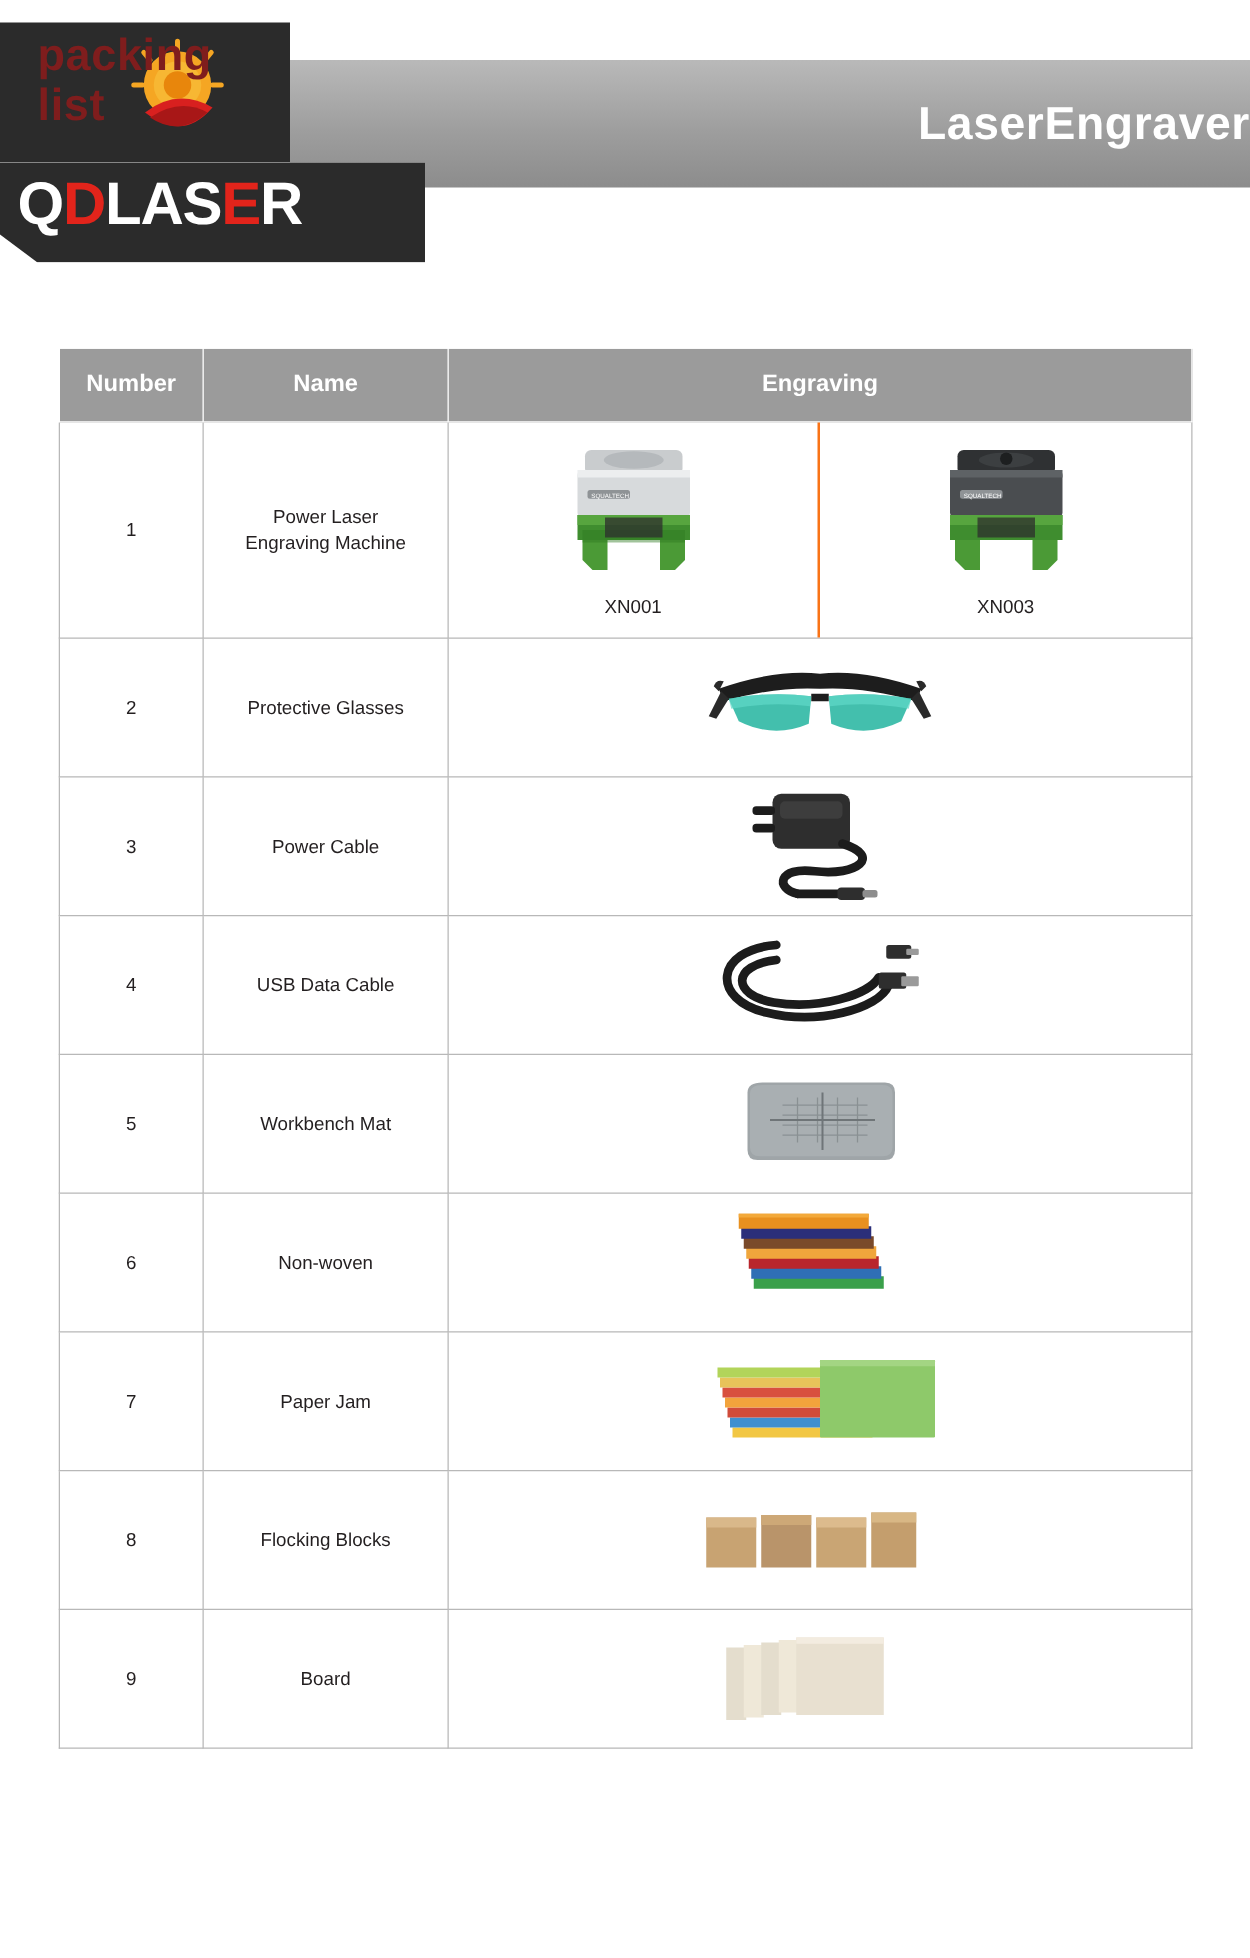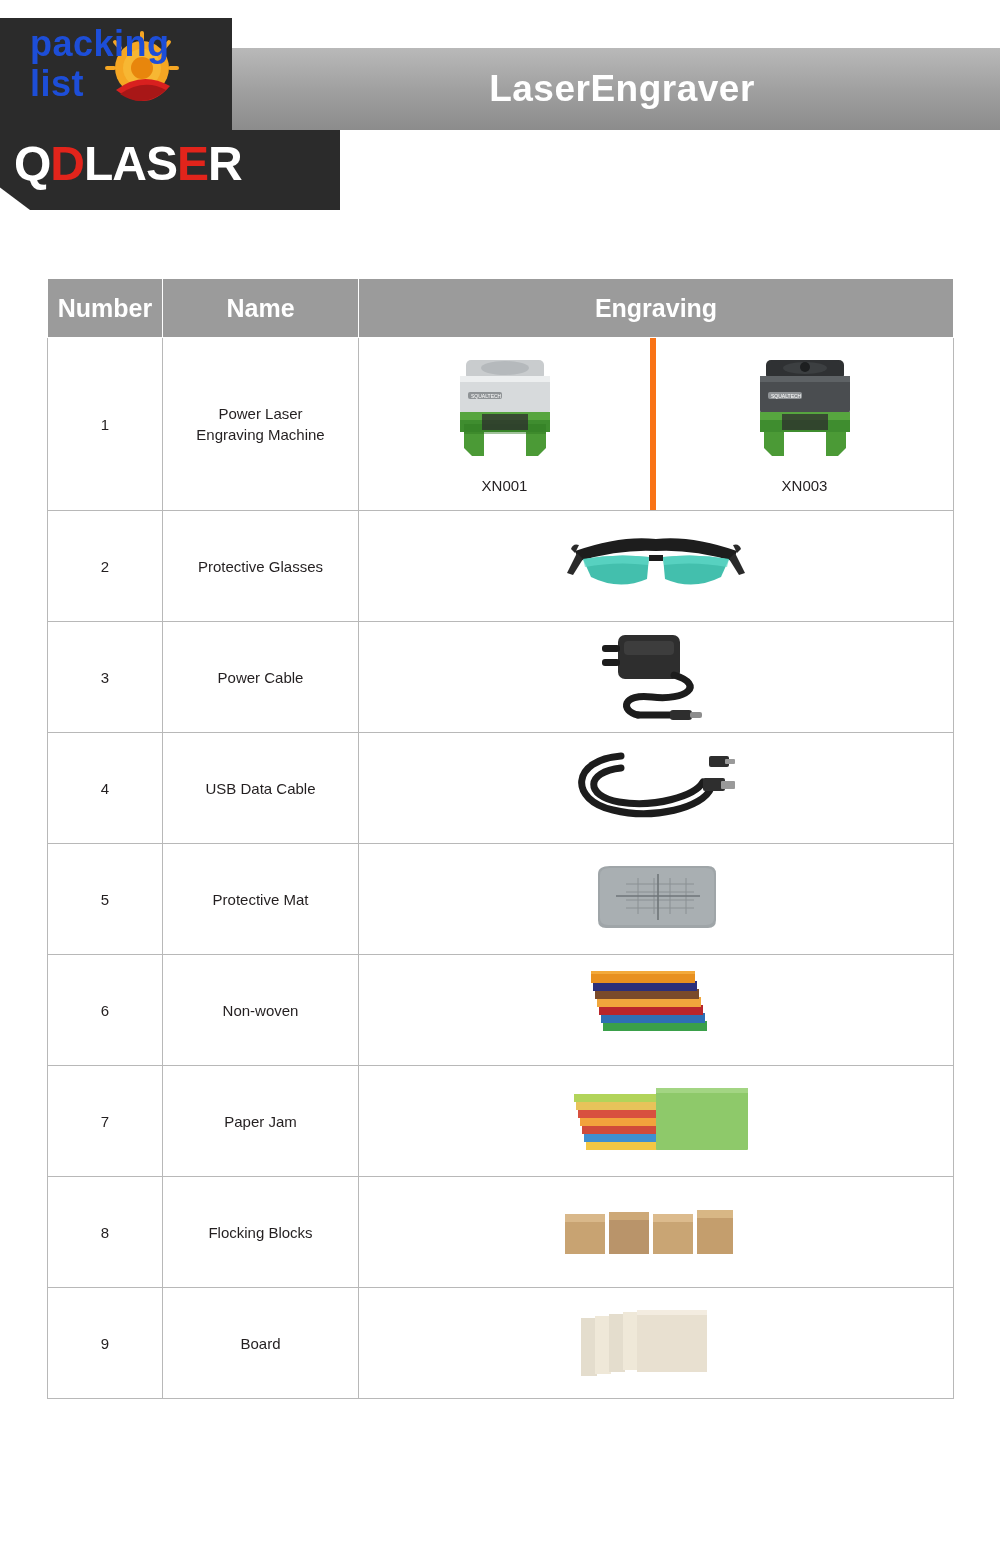--- a/index.html
+++ b/index.html
@@ -27,45 +27,45 @@
     top: 18px;
     width: 232px;
     height: 112px;
     background: #2b2b2b;
     z-index: 3;
   }
   .badge-text {
     position: absolute;
     left: 30px;
     top: 24px;
-    color: #1d4ed8;
+    color: #7f1d1d;
     font-size: 36px;
     font-weight: bold;
     line-height: 40px;
     letter-spacing: 0.5px;
     z-index: 5;
   }
   .badge-sun {
     position: absolute;
     left: 96px;
     top: 28px;
     width: 92px;
     height: 92px;
     z-index: 4;
   }
   .title-bar {
     position: absolute;
     left: 232px;
     right: 0;
     top: 48px;
-    height: 82px;
+    height: 102px;
     background: linear-gradient(180deg,#b9b9b9 0%, #9e9e9e 55%, #8c8c8c 100%);
     display: flex;
     align-items: center;
-    justify-content: center;
+    justify-content: flex-end;
     padding-left: 12px;
   }
   .title-bar .title {
     color: #ffffff;
     font-size: 37px;
     font-weight: bold;
     letter-spacing: 0.5px;
   }
   .brand-band {
     position: absolute;
@@ -102,21 +102,21 @@
     width: 906px;
   }
   table.packing {
     border-collapse: collapse;
     width: 100%;
     table-layout: fixed;
   }
   table.packing th {
     background: #9b9b9b;
     color: #ffffff;
-    font-size: 25px;
+    font-size: 19px;
     font-weight: bold;
     height: 56px;
     border: 1px solid #ffffff;
   }
   table.packing td {
     border: 1px solid #b8b8b8;
     text-align: center;
     vertical-align: middle;
     font-size: 15px;
     color: #231f20;
@@ -149,21 +149,21 @@
     flex: 1 1 50%;
     height: 172px;
     display: flex;
     flex-direction: column;
     align-items: center;
     justify-content: flex-start;
     padding-top: 10px;
     box-sizing: border-box;
   }
   .split .half:first-child {
-    border-right: 6px solid #f97316;
+    border-right: 2px solid #f97316;
     align-items: center;
   }
   .model-label {
     font-size: 15px;
     margin-top: 4px;
   }
 
   
   svg { display: block; }
 </style>
@@ -329,21 +329,21 @@
             <rect x="160" y="43" width="14" height="8" rx="1" fill="#9a9a9a"></rect>
             <rect x="148" y="18" width="20" height="11" rx="2" fill="#2e2e2e"></rect>
             <rect x="164" y="21" width="10" height="5" rx="1" fill="#9a9a9a"></rect>
           </svg>
         </div>
       </td>
     </tr>
 
     <tr>
       <td class="row-num">5</td>
-      <td class="row-name">Protective Mat</td>
+      <td class="row-name">Workbench Mat</td>
       <td class="cell-img">
         <div class="img-holder">
           <svg width="160" height="90" viewBox="0 0 160 90">
             <path d="M34 12 H132 Q140 12 140 20 V66 Q140 74 132 74 H30 Q22 74 22 66 V20 Q22 12 34 12 Z" fill="#9fa5a8"></path>
             <path d="M34 14 H130 Q138 14 138 21 V64 Q138 71 130 71 H32 Q24 71 24 64 V21 Q24 14 34 14 Z" fill="#a9afb2"></path>
             <g stroke="#8a9093" stroke-width="1">
               <line x1="50" y1="30" x2="118" y2="30"></line>
               <line x1="50" y1="38" x2="118" y2="38"></line>
               <line x1="50" y1="46" x2="118" y2="46"></line>
               <line x1="50" y1="54" x2="118" y2="54"></line>

